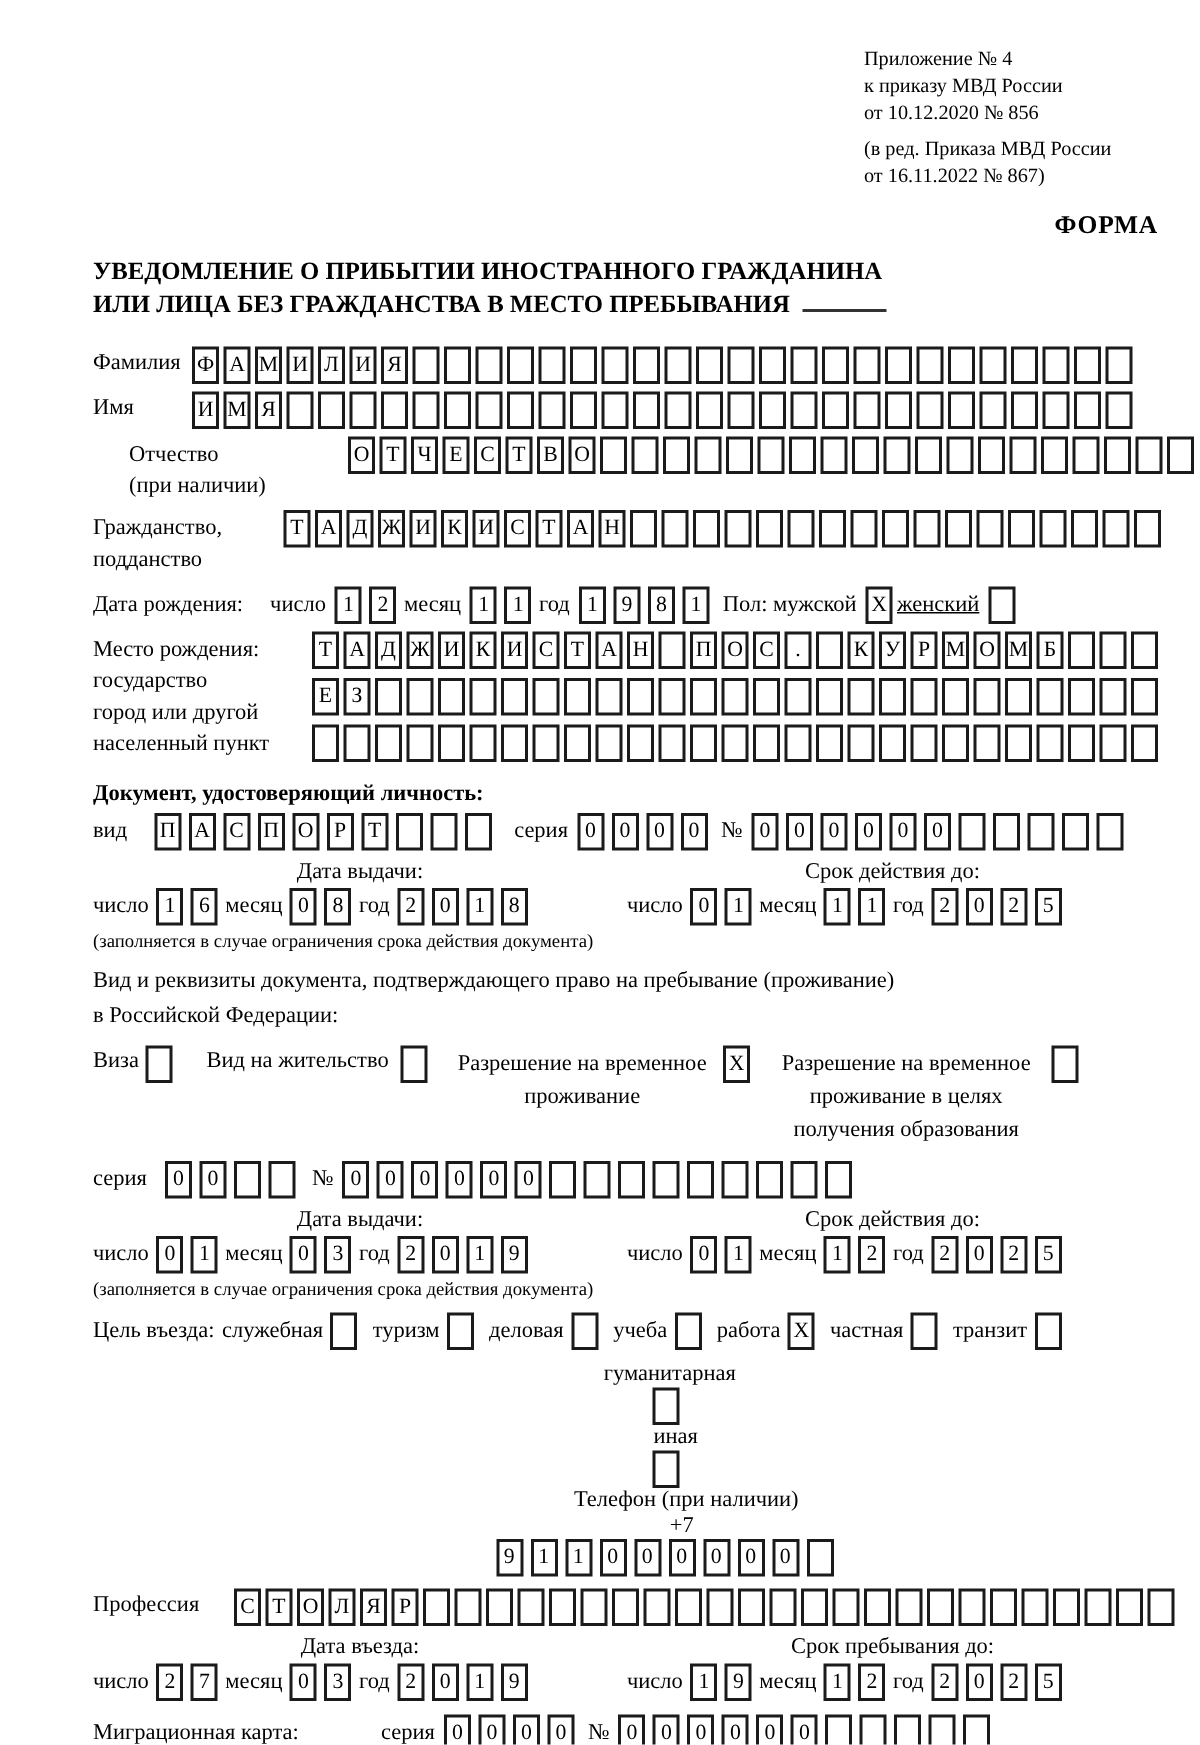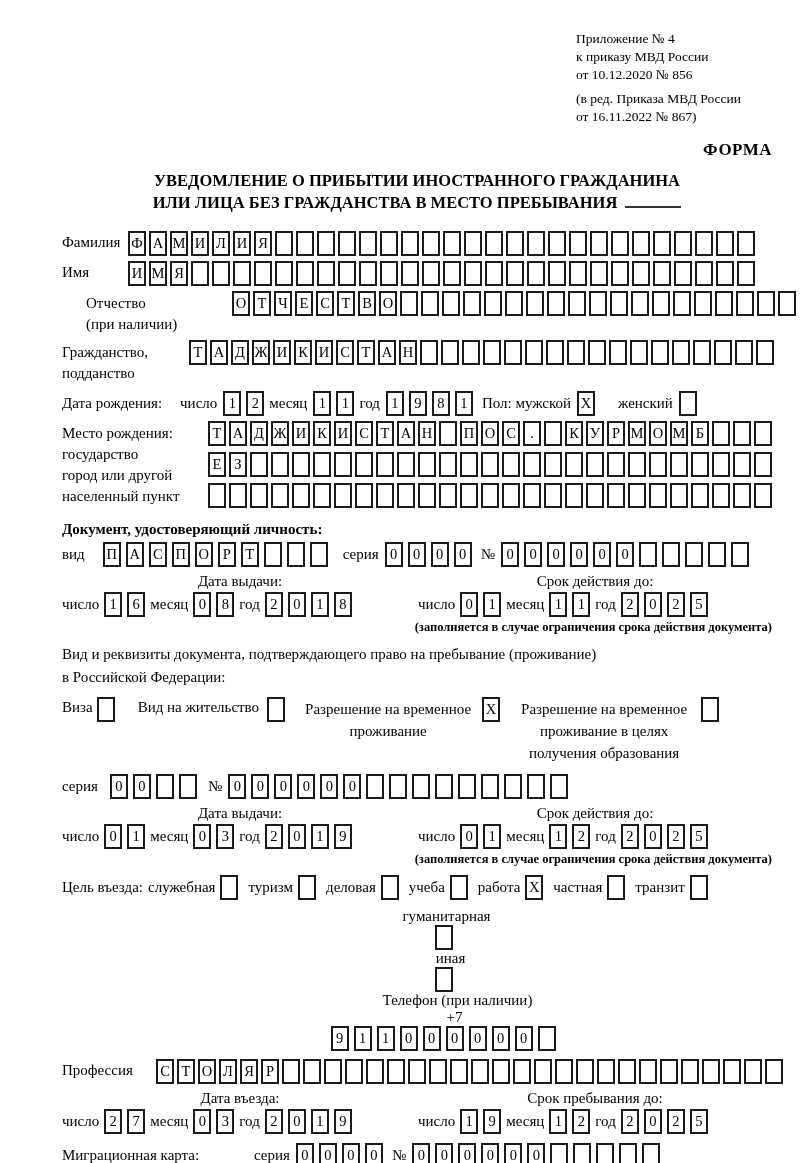--- a/index.html
+++ b/index.html
@@ -4,21 +4,21 @@
 <style>
   html,body{margin:0;padding:0;background:#fff;}
   body{width:800px;height:1163px;overflow:hidden;color:#000;
        font-family:"Liberation Serif","DejaVu Serif",serif;font-size:15px;}
   .page{padding:30px 28px 0 62px;width:710px;}
   
   .appendix{margin-left:auto;width:196px;font-size:13.5px;line-height:1.35;}
   .appendix .gap{height:5px;}
   .forma{text-align:right;font-weight:bold;font-size:17px;margin-top:14px;letter-spacing:.5px;}
   
-  .title{margin-top:10px;text-align:center;font-weight:bold;font-size:16.5px;line-height:1.35;}
+  .title{margin-top:10px;text-align:left;font-weight:bold;font-size:16.5px;line-height:1.35;}
   .blank-line{display:inline-block;width:56px;border-bottom:2px solid #333;height:14px;margin-left:8px;}
   .section-h{margin-top:22px;font-weight:bold;font-size:16px;letter-spacing:.2px;white-space:nowrap;}
   
   .cells{display:flex;white-space:nowrap;}
   .cell{box-sizing:border-box;flex:0 0 auto;width:18px;height:25px;border:2px solid #1b1b1b;
         margin-right:3px;text-align:center;font-size:14.5px;line-height:20px;background:#fff;}
   .cells.w .cell{margin-right:5px;}
   .cells.xw .cell{margin-right:7px;}
   
   .row{display:flex;align-items:flex-start;margin-top:5px;}
@@ -29,21 +29,21 @@
   .irow .t{margin-right:6px;}
   .doc-h{text-align:left;font-weight:bold;margin-top:7px;font-size:15px;}
   
   .dp-head{display:flex;margin-top:6px;}
   .dp-head .l{width:356px;text-align:center;}
   .dp-head .r{flex:1;text-align:center;}
   .dp-row{display:flex;align-items:center;margin-top:2px;}
   .dp-row .grp{display:flex;align-items:center;}
   .dp-row .grp.left{width:356px;}
   .dp-row .t{margin-right:5px;}
-  .note-r{text-align:right;font-size:12.5px;margin-top:3px;font-weight:bold;}
+  .note-r{text-align:left;font-size:12.5px;margin-top:3px;}
   .para{margin-top:8px;line-height:1.55;}
   
   .opts{display:flex;align-items:flex-start;margin-top:6px;}
   .opt{display:flex;align-items:flex-start;}
   .opt .olbl{padding-top:4px;}
   .opt .c{text-align:center;line-height:1.45;}
   .opt .cells{margin-left:8px;margin-top:2px;}
   
   .prow{display:flex;align-items:center;margin-top:8px;}
   .prow .t{margin-right:5px;}
@@ -232,21 +232,21 @@
     <span class="cells w">
         <span class="cell">1</span>
         <span class="cell">9</span>
         <span class="cell">8</span>
         <span class="cell">1</span>
       </span>
     <span class="t" style="margin-left:4px;">Пол: мужской</span>
     <span class="cells">
         <span class="cell">X</span>
       </span>
-    <span class="t" style="margin-left:20px;">женский</span>
+    <span class="t" style="margin-left:0;text-decoration:underline;">женский</span>
     <span class="cells">
         <span class="cell"></span>
       </span>
   </div>
 
   <div class="row">
     <div class="lblcol" style="width:146px;">
       <div>Место рождения:</div>
       <div>государство</div>
       <div>город или другой</div>

